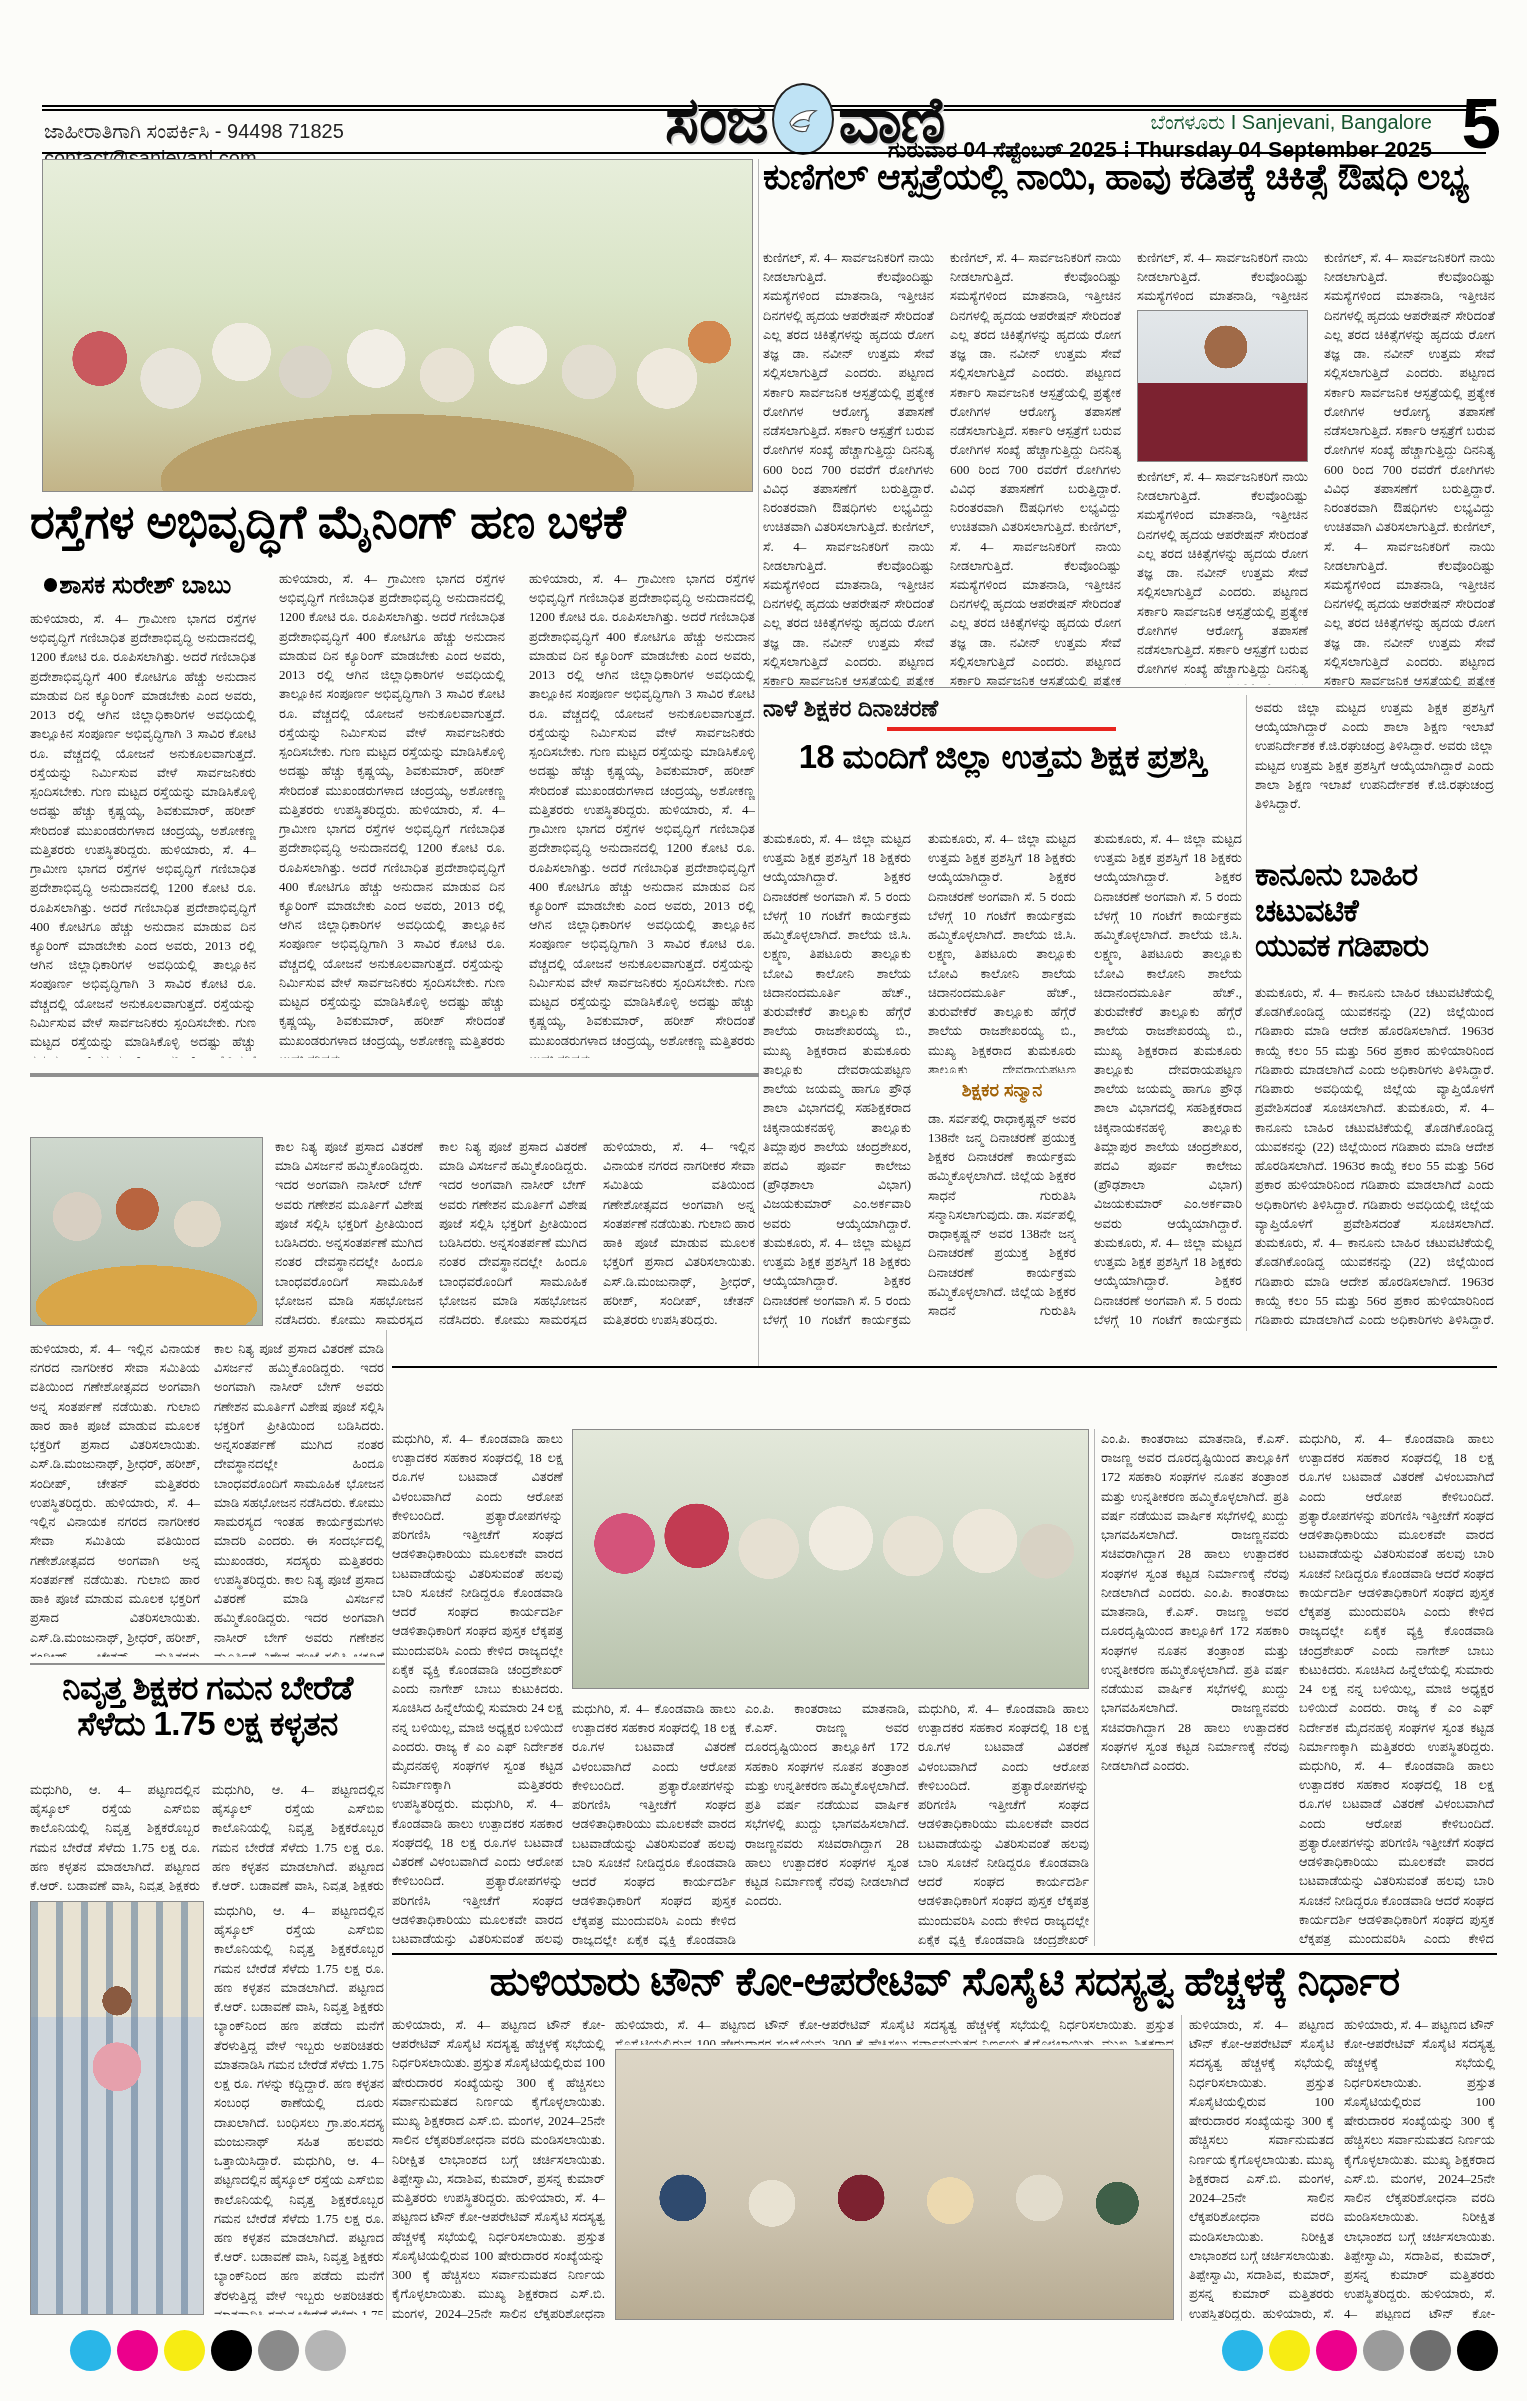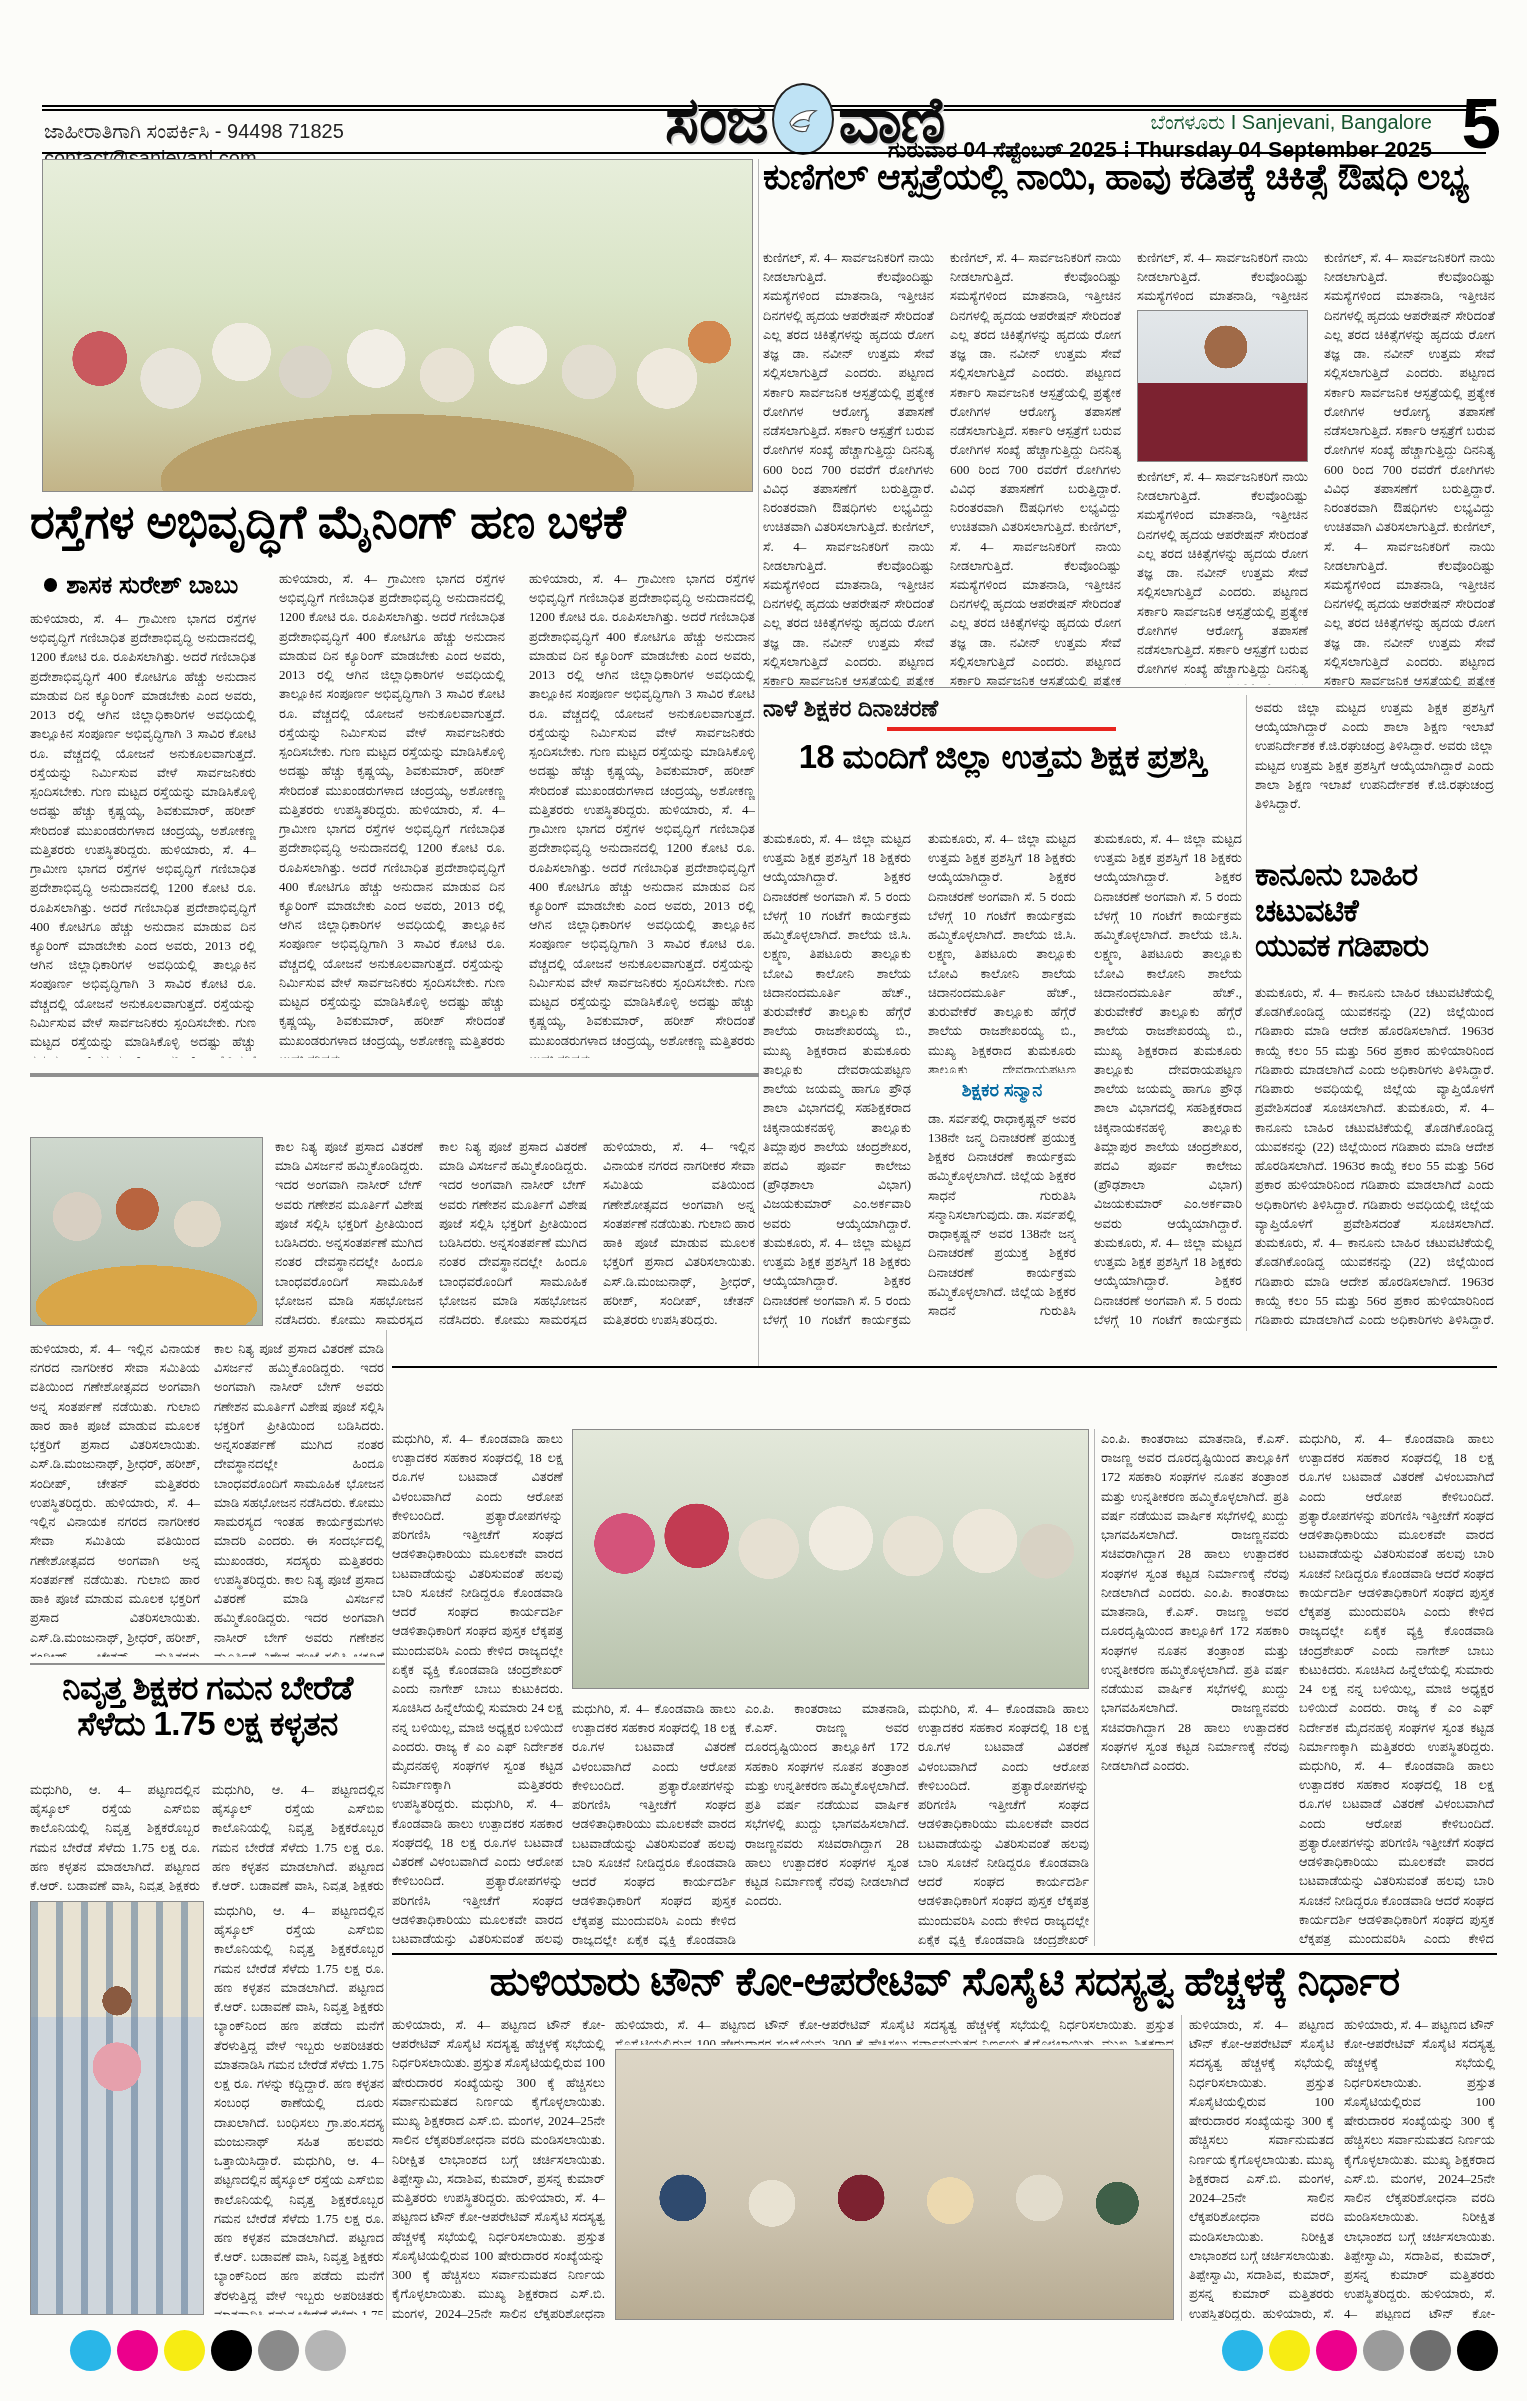--- a/index.html
+++ b/index.html
@@ -17,24 +17,24 @@
   .dove-oval{width:58px;height:68px;border-radius:50%;background:#bfe3f5;border:2.2px solid #222;
              display:flex;align-items:center;justify-content:center;}
   .hdr-right{font-family:"Liberation Sans",sans-serif;text-align:right;}
   .hdr-right .l1{font-size:20px;color:#14532d;}
   .hdr-right .l2{font-size:21.4px;font-weight:bold;color:#000;margin-top:4.4px;}
   .pagenum{font-family:"Liberation Sans",sans-serif;font-size:71px;font-weight:bold;color:#000;}
   
   .hl{font-family:"Liberation Sans",sans-serif;font-weight:800;color:#000;letter-spacing:-0.7px;line-height:1.08;}
   .kicker{font-family:"Liberation Sans",sans-serif;font-weight:800;text-align:left;}
   .redbar{position:absolute;height:4.4px;background:#e8251f;}
-  .subhead-red{color:#0369a1;font-family:"Liberation Sans",sans-serif;font-weight:800;
+  .subhead-red{color:#a16207;font-family:"Liberation Sans",sans-serif;font-weight:800;
                font-size:18px;text-align:center;margin:7.4px 0;}
   .byline{font-family:"Liberation Sans",sans-serif;font-weight:800;font-size:24.4px;color:#000;
-          display:flex;align-items:center;gap:9px;}
+          display:flex;align-items:center;gap:2px;}
   .byline .dot-b{width:13.3px;height:13.3px;border-radius:50%;background:#000;flex:0 0 auto;}
   
   .col{position:absolute;font-size:13px;line-height:1.48;text-align:justify;overflow:hidden;
        color:#141414;word-break:break-word;}
   .photo{position:absolute;border:0.7px solid #8a8a8a;box-sizing:border-box;}
   .ph-ceremony{background:
     radial-gradient(circle 28px at 8% 60%, #c9595e 0 97%, transparent 98%),
     radial-gradient(circle 31px at 18% 66%, #e8e4da 0 97%, transparent 98%),
     radial-gradient(circle 30px at 28% 58%, #f0ece2 0 97%, transparent 98%),
     radial-gradient(circle 27px at 37% 64%, #d9d4c8 0 97%, transparent 98%),

